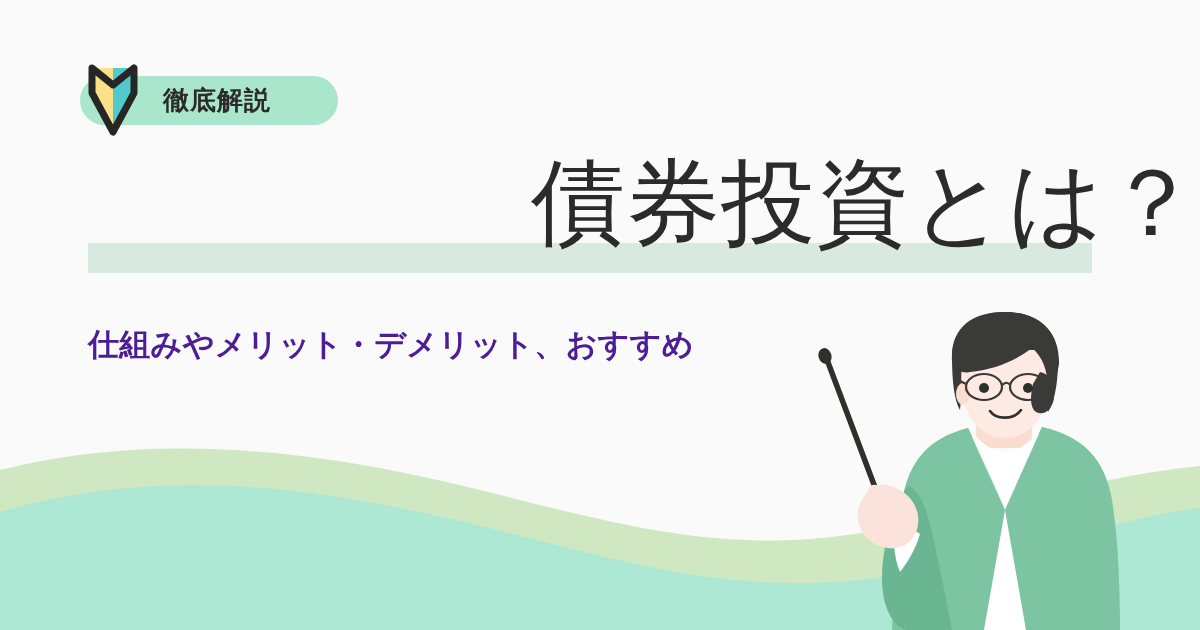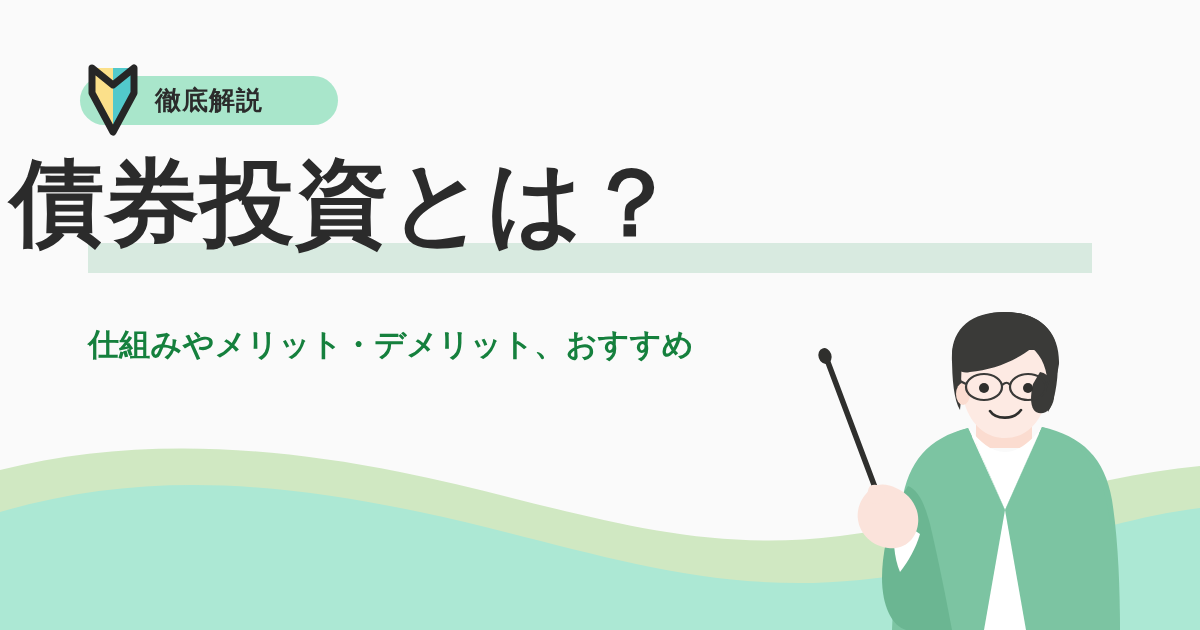--- a/index.html
+++ b/index.html
@@ -57,21 +57,21 @@
     position: relative;
     z-index: 2;
     margin-left: 7px;
     width: 52px;
     height: 74px;
     display: block;
   }
   .badge-text {
     position: relative;
     z-index: 2;
-    margin-left: 16px;
+    margin-left: 24px;
     font-size: 26px;
     font-weight: 700;
     color: #2b2b2b;
     letter-spacing: 0.04em;
     line-height: 1;
     white-space: nowrap;
   }
 
   
   .title-block {
@@ -86,39 +86,39 @@
     left: 88px;
     top: 93px;
     width: 1004px;
     height: 30px;
     background: #d8eae0;
     z-index: 1;
   }
   .title-text {
     position: relative;
     z-index: 2;
-    text-align: left;
+    text-align: right;
     font-size: 94px;
-    font-weight: 700;
+    font-weight: 400;
     color: #2b2b2b;
     line-height: 1.12;
     letter-spacing: 0.01em;
     white-space: nowrap;
     padding-left: 10px;
   }
 
   
   .subtitle {
     position: absolute;
     left: 88px;
     top: 318px;
     z-index: 4;
     font-size: 31px;
     font-weight: 700;
-    color: #15803d;
+    color: #4c1d95;
     line-height: 1.72;
     letter-spacing: 0.01em;
     max-width: 800px;
   }
   .subtitle div { white-space: nowrap; }
 
   
   .person {
     position: absolute;
     right: 0;

